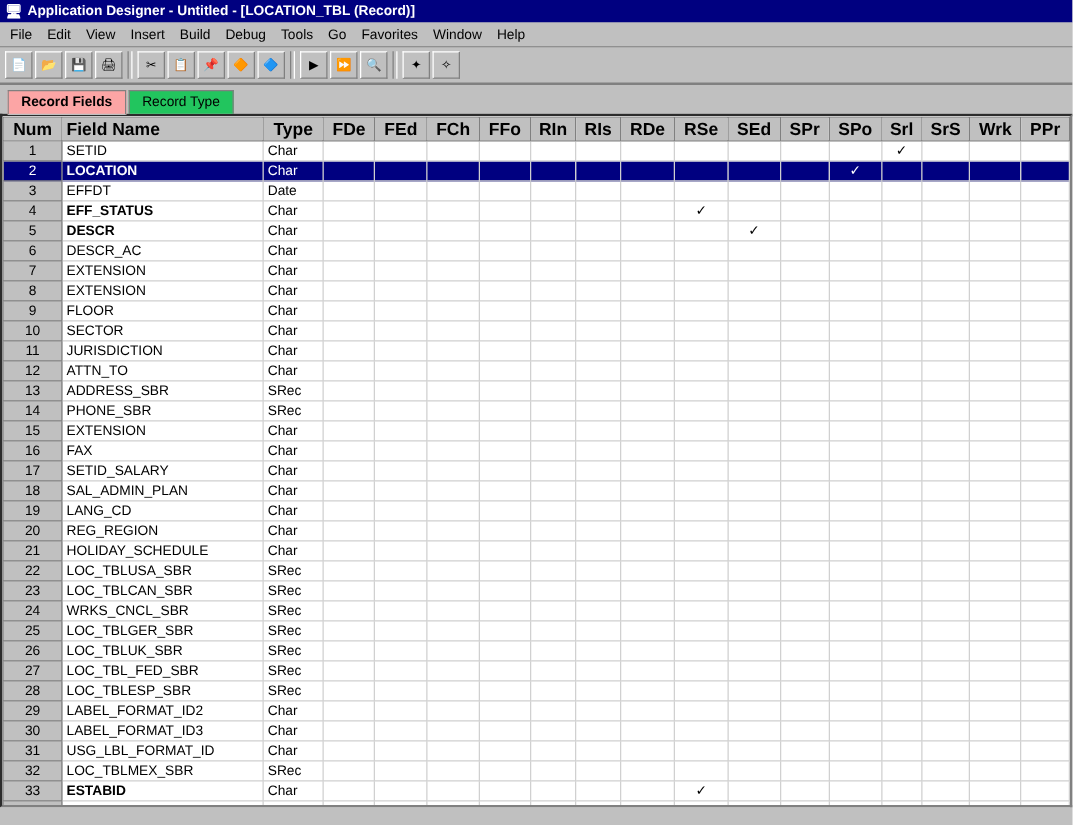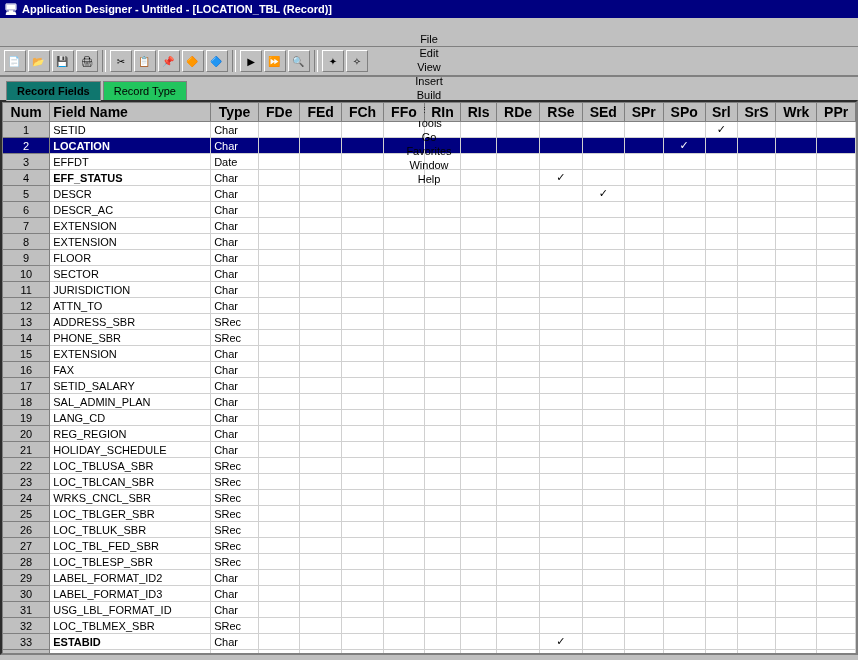--- a/index.html
+++ b/index.html
@@ -15,25 +15,24 @@
       display: flex;
       align-items: center;
       height: 18px;
     }
 
     
     .menu-bar {
       background: #c0c0c0;
       display: flex;
       gap: 0;
-      padding: 14px 2px;
+      padding: 3px 2px;
       border-bottom: 1px solid #808080;
       height: 20px;
-      align-items: center;
-      flex-direction: column;
+      align-items: flex-start;
     }
     .menu-item {
       padding: 1px 6px;
       font-size: 11px;
       cursor: default;
     }
 
     
     .toolbar {
       background: #c0c0c0;
@@ -74,21 +73,21 @@
     }
     .tab {
       padding: 3px 10px;
       border: 1px solid #808080;
       border-bottom: none;
       background: #22c55e;
       cursor: pointer;
       font-size: 11px;
     }
     .tab.active {
-      background: #0f766e;
+      background: #fca5a5;
       border-bottom: 1px solid #c0c0c0;
       font-weight: bold;
       margin-bottom: -1px;
       z-index: 1;
     }
 
     
     .table-container {
       background: white;
       margin: 0;
@@ -294,21 +293,21 @@
           <td class="check-col"></td>
           <td class="check-col"></td>
           <td class="check-col"></td>
           <td class="check-col"></td>
           <td class="check-col"></td>
           <td class="check-col"></td>
           <td class="check-col"></td>
         </tr>
         <tr>
           <td class="num-col">5</td>
-          <td class="name-col" style="font-weight: normal;">DESCR</td>
+          <td class="name-col" style="font-weight: bold;">DESCR</td>
           <td class="type-col">Char</td>
           <td class="check-col"></td>
           <td class="check-col"></td>
           <td class="check-col"></td>
           <td class="check-col"></td>
           <td class="check-col"></td>
           <td class="check-col"></td>
           <td class="check-col"></td>
           <td class="check-col"></td>
           <td class="check-col">✓</td>

